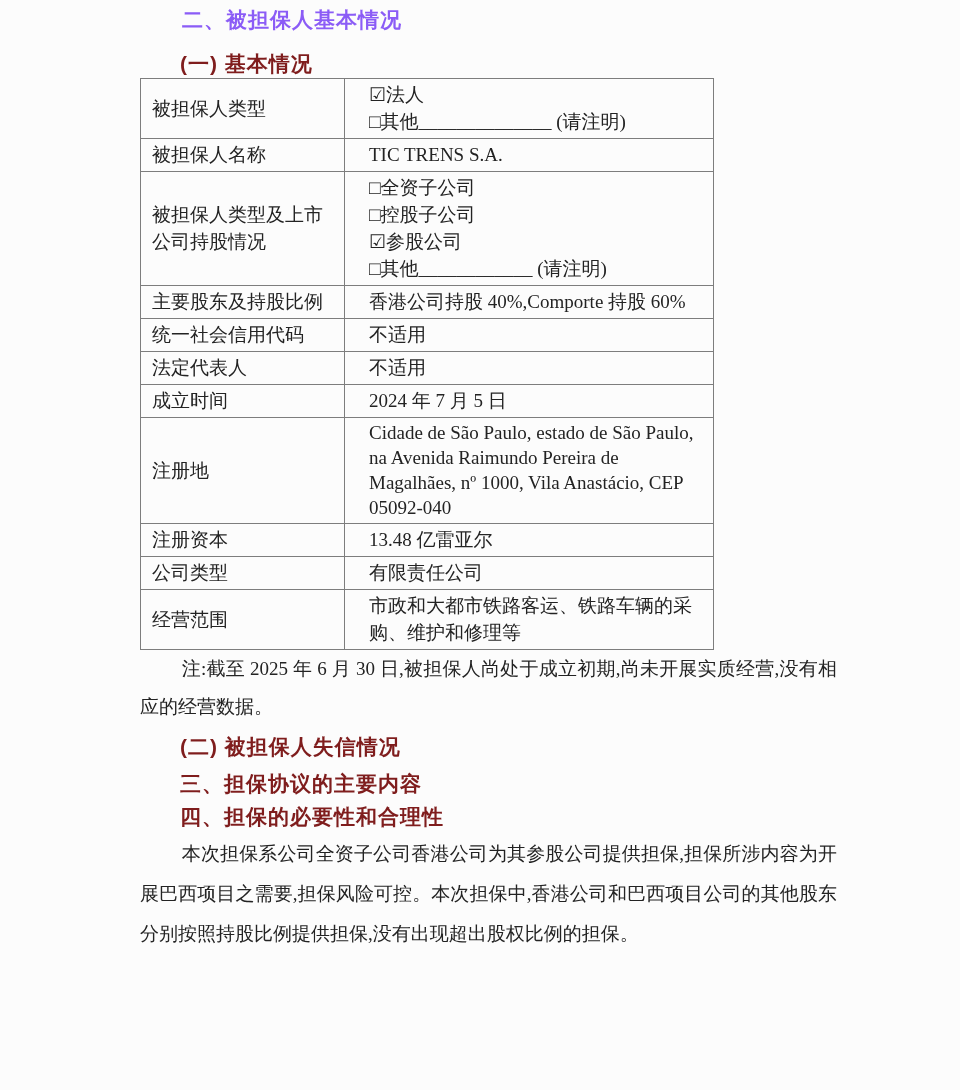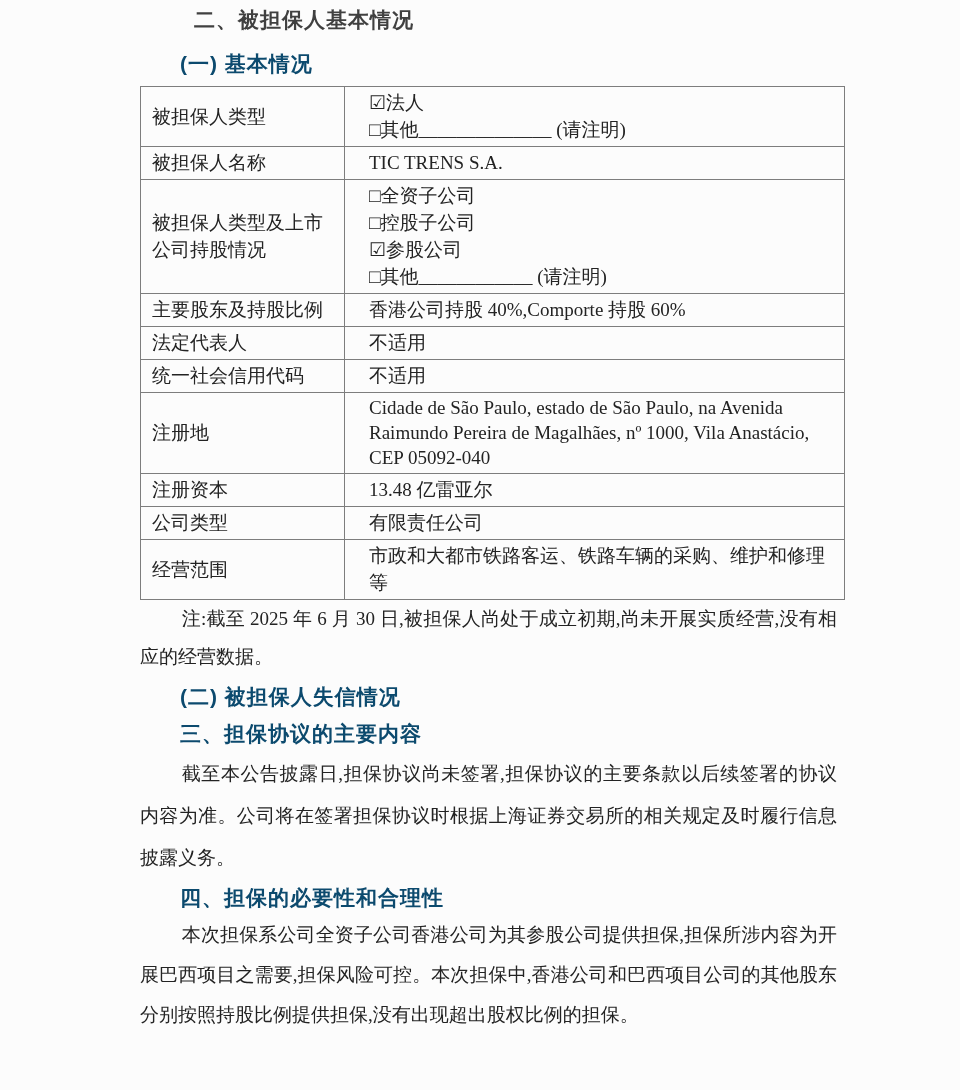--- a/index.html
+++ b/index.html
@@ -18,36 +18,35 @@
   }
   .content {
     position: absolute;
     left: 140px;
     top: 6px;
     width: 697px;
   }
   .h-major {
     font-size: 21px;
     font-weight: bold;
-    margin-left: 54px;
+    margin-left: 42px;
     letter-spacing: 1px;
-    color: #404040;
+    color: #8b5cf6;
     font-family: "Liberation Sans", "DejaVu Sans", sans-serif;
   }
   .h-sub {
     font-size: 21px;
     font-weight: bold;
     margin: 16px 0 0 40px;
     letter-spacing: 1px;
-    color: #0c4a6e;
+    color: #7f1d1d;
     font-family: "Liberation Sans", "DejaVu Sans", sans-serif;
   }
   table.info {
-    margin-top: 8px;
-    width: 705px;
+    width: 574px;
     border-collapse: collapse;
     table-layout: fixed;
   }
   table.info td {
     border: 1px solid #7d7d7d;
     font-size: 19px;
     line-height: 27px;
     padding: 2px 10px 3px 11px;
     vertical-align: middle;
     color: #232323;
@@ -94,26 +93,30 @@
           <td class="val">□全资子公司
 □控股子公司
 ☑参股公司
 □其他____________ (请注明)</td>
         </tr>
         <tr>
           <td class="lbl">主要股东及持股比例</td>
           <td class="val">香港公司持股 40%,Comporte 持股 60%</td>
         </tr>
         <tr>
+          <td class="lbl">统一社会信用代码</td>
+          <td class="val">不适用</td>
+        </tr>
+        <tr>
           <td class="lbl">法定代表人</td>
           <td class="val">不适用</td>
         </tr>
         <tr>
-          <td class="lbl">统一社会信用代码</td>
-          <td class="val">不适用</td>
+          <td class="lbl">成立时间</td>
+          <td class="val">2024 年 7 月 5 日</td>
         </tr>
         <tr class="addr-row">
           <td class="lbl">注册地</td>
           <td class="val">Cidade de São Paulo, estado de São Paulo, na Avenida Raimundo Pereira de Magalhães, nº 1000, Vila Anastácio, CEP 05092-040</td>
         </tr>
         <tr>
           <td class="lbl">注册资本</td>
           <td class="val">13.48 亿雷亚尔</td>
         </tr>
         <tr>
@@ -127,20 +130,19 @@
       </tbody>
     </table>
 
     <p class="para note-para">注:截至 2025 年 6 月 30 日,被担保人尚处于成立初期,尚未开展实质经营,没有相应的经营数据。</p>
 
     <div class="h-sub mt-h2">(二) 被担保人失信情况</div>
 
 
     <div class="h-sub mt-h3">三、担保协议的主要内容</div>
 
-    <p class="para body-para">截至本公告披露日,担保协议尚未签署,担保协议的主要条款以后续签署的协议内容为准。公司将在签署担保协议时根据上海证券交易所的相关规定及时履行信息披露义务。</p>
 
     <div class="h-sub mt-h4">四、担保的必要性和合理性</div>
 
     <p class="para body-para-2">本次担保系公司全资子公司香港公司为其参股公司提供担保,担保所涉内容为开展巴西项目之需要,担保风险可控。本次担保中,香港公司和巴西项目公司的其他股东分别按照持股比例提供担保,没有出现超出股权比例的担保。</p>
 
   </div>
 </div>
 
 </body></html>

